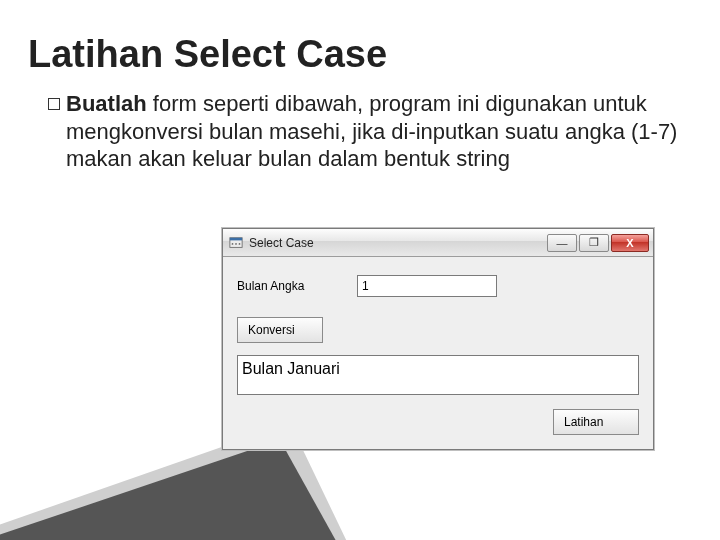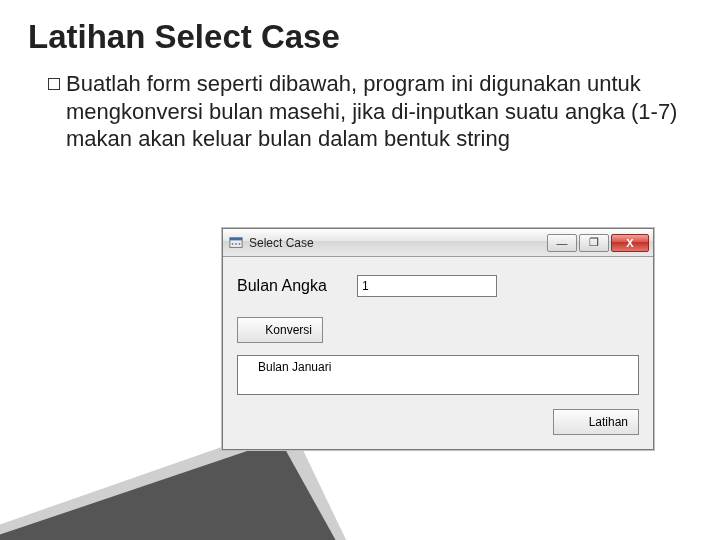--- a/index.html
+++ b/index.html
@@ -7,24 +7,24 @@
     margin: 0;
     width: 720px;
     height: 540px;
     background: #fff;
     font-family: Arial, sans-serif;
     position: relative;
     overflow: hidden;
   }
   .slide-title {
     font-family: "Trebuchet MS", Arial, sans-serif;
-    font-size: 33px;
+    font-size: 38px;
     font-weight: bold;
     color: #222;
-    margin: 18px 0 14px 28px;
+    margin: 33px 0 14px 28px;
   }
   .body-text {
     font-family: "Trebuchet MS", Arial, sans-serif;
     font-size: 22px;
     color: #222;
     margin: 0 40px 0 48px;
     line-height: 1.25;
     text-indent: -18px;
     padding-left: 18px;
   }
@@ -81,60 +81,60 @@
     color: #fff;
     font-weight: bold;
   }
 
   .client {
     background: #efefef;
     padding: 18px 14px 14px 14px;
   }
   .row1 { display:flex; align-items:center; margin-bottom: 20px; }
   .lbl {
-    font-size: 16px;
+    font-size: 12px;
     width: 120px;
   }
   .text-input {
     width: 140px; height: 22px;
     border: 1px solid #7a7a7a;
     background: #fff;
     font-size: 12px;
     padding: 2px 4px;
   }
   .btn {
     display: inline-block;
     min-width: 86px;
     height: 26px;
     border: 1px solid #8a8a8a;
     background: linear-gradient(#fdfdfd, #e3e3e3);
     font-size: 12px;
-    text-align: right;
+    text-align: left;
     line-height: 24px;
     padding: 0 10px;
   }
   .konv-btn { margin-bottom: 12px; }
   .output {
     width: 100%;
     height: 40px;
     border: 1px solid #7a7a7a;
     background: #fff;
-    font-size: 12px;
-    padding: 4px 20px;
+    font-size: 16px;
+    padding: 4px 4px;
     margin-bottom: 14px;
   }
   .footer-row { display:flex; justify-content:flex-end; }
 </style>
 </head>
 <body>
 
 <div class="slide-title">Latihan Select Case</div>
 
 <p class="body-text">
-  <span class="bullet-box"></span><span style="font-weight:normal">Buatlah</span><span> form seperti dibawah, program ini digunakan untuk mengkonversi bulan masehi, jika di-inputkan suatu angka (1-7) makan akan keluar bulan dalam bentuk string</span>
+  <span class="bullet-box"></span><span style="font-weight:bold">Buatlah</span><span> form seperti dibawah, program ini digunakan untuk mengkonversi bulan masehi, jika di-inputkan suatu angka (1-7) makan akan keluar bulan dalam bentuk string</span>
 </p>
 
 <svg width="360" height="170" style="position:absolute;left:-10px;bottom:-8px">
   <polygon points="0,170 0,150 300,45 360,170" fill="#cfcfcf"></polygon>
   <polygon points="0,170 0,160 290,62 350,170" fill="#555"></polygon>
 </svg>
 
 <div class="window">
   <div class="titlebar">
     <svg class="app-icon" viewBox="0 0 16 16">

